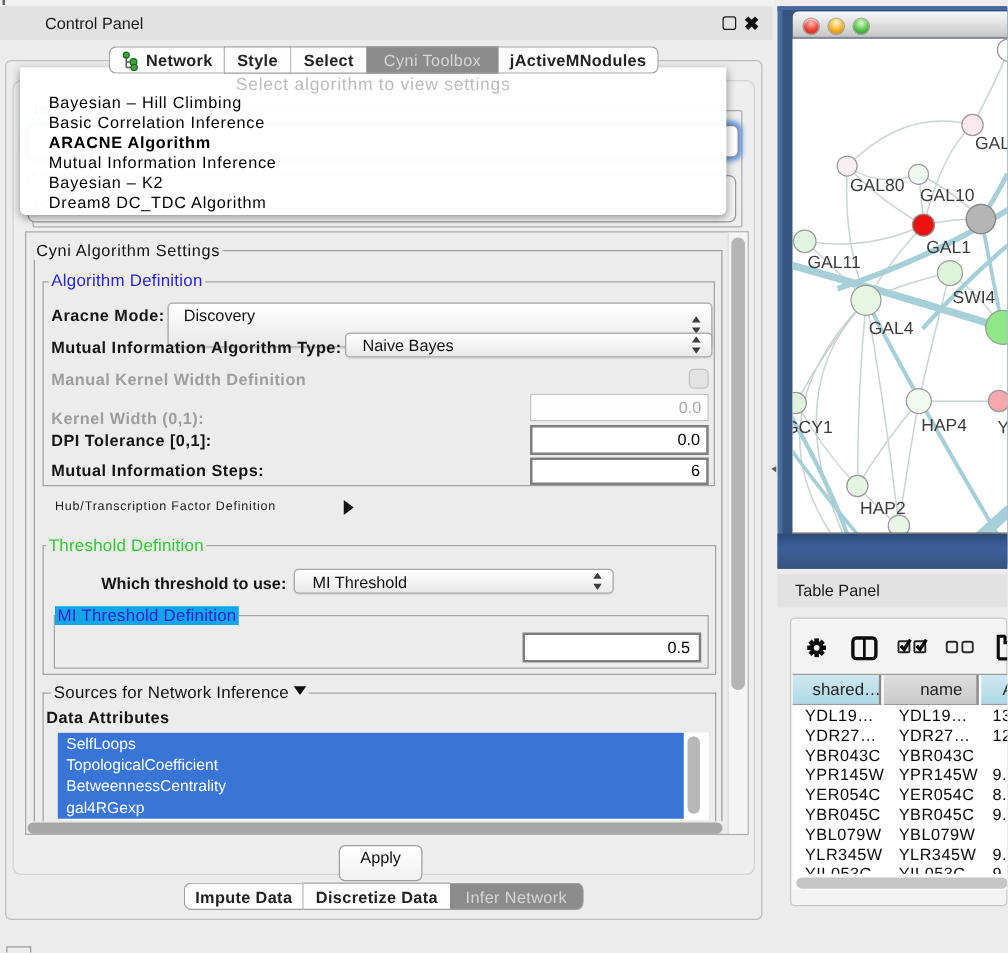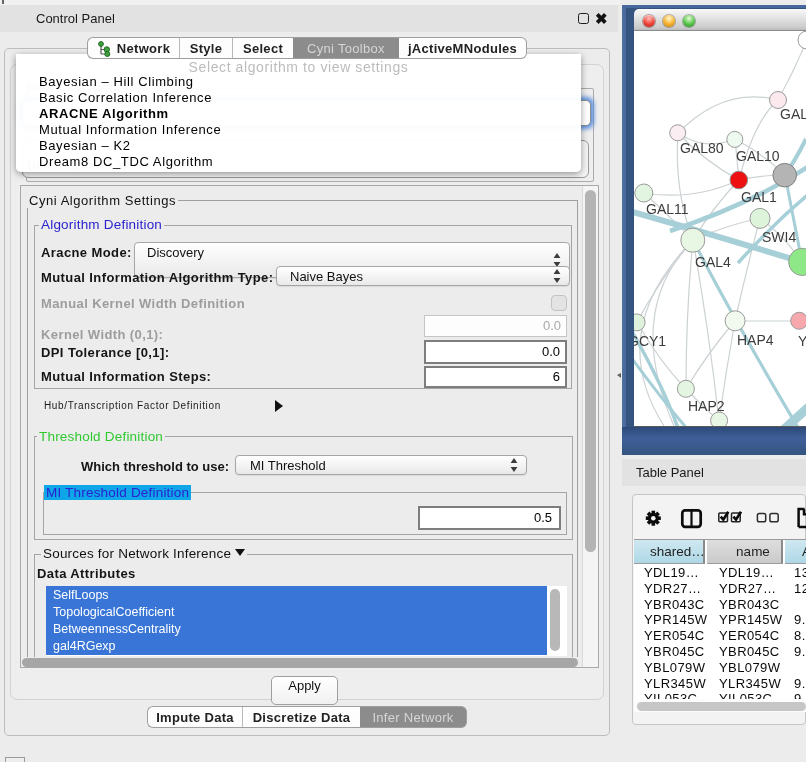--- a/index.html
+++ b/index.html
@@ -83,21 +83,21 @@
 <div class="blab" style="left:41px;top:369px;">Mutual Information Steps:</div>
 <div class="field" style="left:424px;top:366px;width:143px;height:22px;border:2px solid #7e7e7e;color:#000;line-height:18px;padding-right:5px;">6</div>
 
 <div class="abs" style="left:44px;top:400px;font-size:10px;letter-spacing:0.65px;color:#1b1b1b;">Hub/Transcription Factor Definition</div>
 <div class="abs" style="left:275px;top:400px;width:0;height:0;border-left:8px solid #111;border-top:6.5px solid transparent;border-bottom:6.5px solid transparent;"></div>
 
 <div class="abs" style="left:34px;top:436px;width:539px;height:104px;border:1px solid #a4a4a4;"></div>
 <div class="grouptitle" style="left:37px;top:429px;color:#2fca2f;background:#ececec;font-size:13.5px;letter-spacing:0.2px;">Threshold Definition</div>
 
 <div class="blab" style="left:81px;top:459px;letter-spacing:0;">Which threshold to use:</div>
-<div class="combo" style="left:235px;top:455px;width:292px;height:20px;">
+<div class="combo" style="left:235px;top:455px;width:256px;height:20px;">
       <span style="position:absolute;left:14px;top:2px;">MI Threshold</span>
       <svg class="ar" width="8" height="14" viewBox="0 0 8 14">
         <path d="M4 0 L7.4 5 H0.6 Z" fill="#3c3c3c"></path>
         <path d="M4 14 L7.4 9 H0.6 Z" fill="#3c3c3c"></path>
       </svg>
     </div>
 
 <div class="abs" style="left:43px;top:492px;width:524px;height:43px;border:1px solid #a4a4a4;"></div>
 <div class="grouptitle" style="left:44px;top:485px;color:#2a23cf;background:#0ea5e9;font-size:13.5px;letter-spacing:0.2px;">MI Threshold Definition</div>
 <div class="field" style="left:418px;top:506px;width:143px;height:24px;border:2px solid #7e7e7e;color:#000;line-height:20px;padding-right:7px;">0.5</div>

